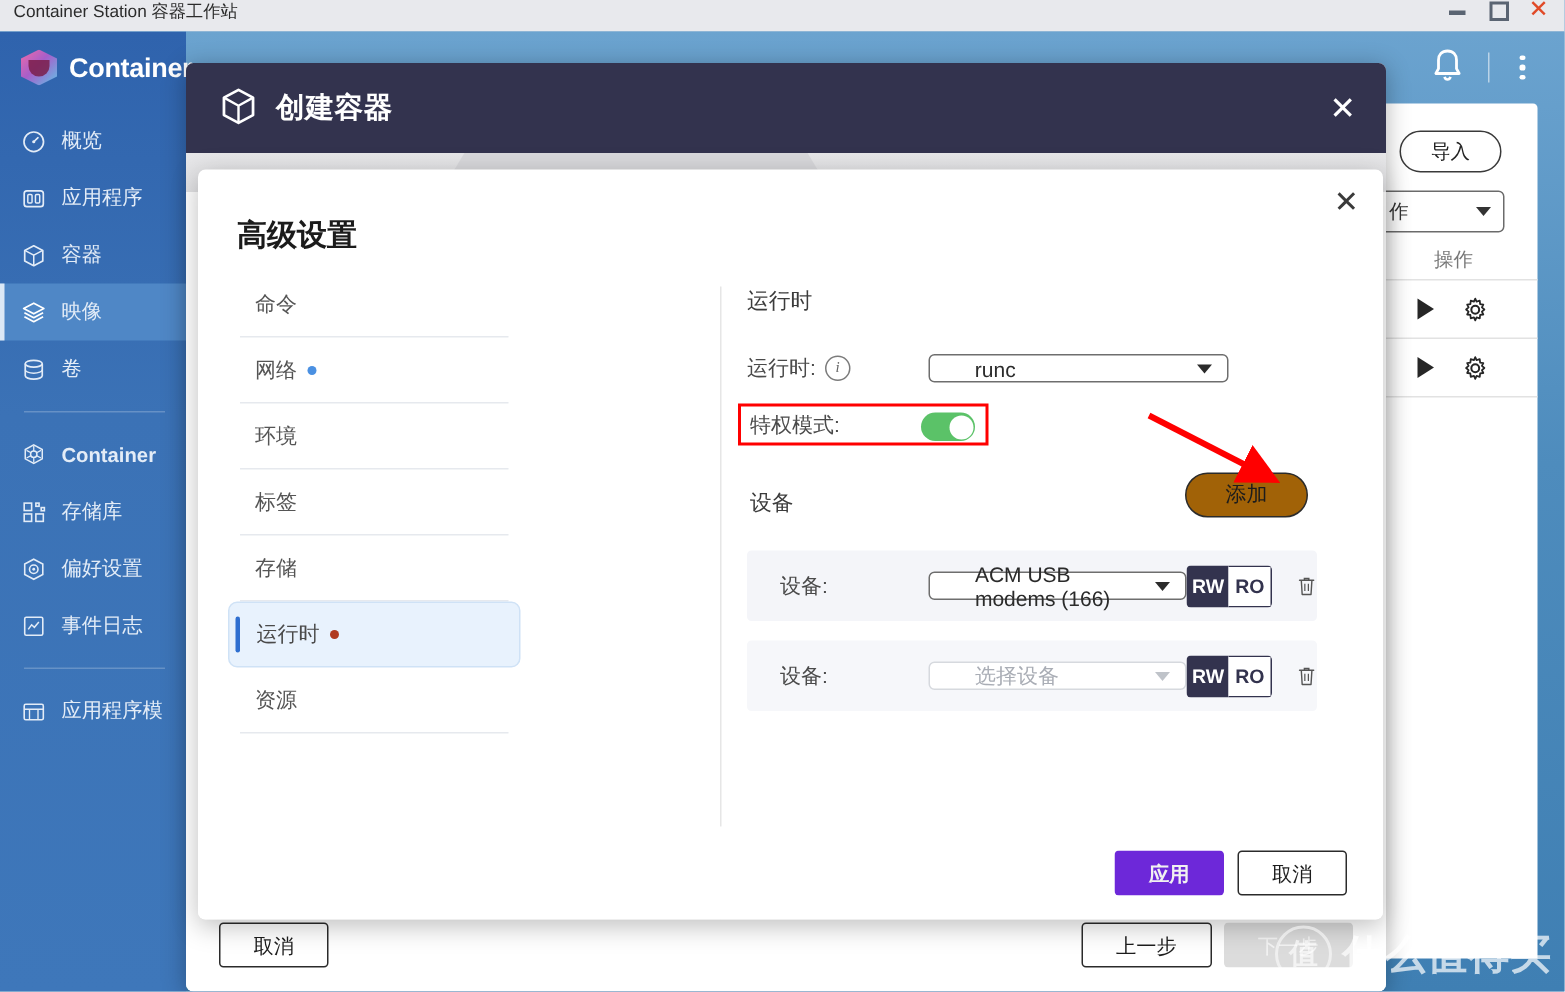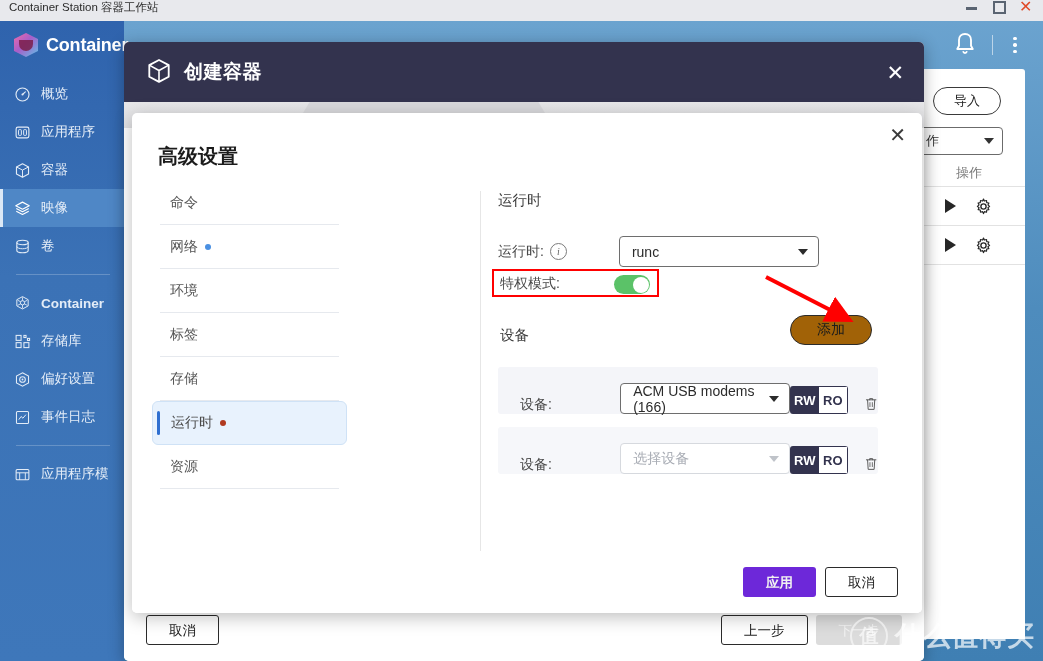--- a/index.html
+++ b/index.html
@@ -180,23 +180,23 @@
   #advContent{position:absolute;left:366px;top:78px;right:20px;}
   .sec-title{font-size:14.5px;color:#3c3c3c;margin:0 0 26px 0;}
   .row{display:flex;align-items:center;}
   .lbl{font-size:14px;color:#4a4a4a;}
   .infoicon{
     width:15px;height:15px;border:1.3px solid #7b7b7b;border-radius:50%;
     display:inline-flex;align-items:center;justify-content:center;
     font-size:10px;color:#666;font-style:italic;font-family:"Liberation Serif",serif;margin-left:6px;
   }
   .select{
-    border:1px solid #6e6e6e;border-radius:4px;background:#fff;height:31px;
+    border:1px solid #6e6e6e;border-radius:4px;background:#fff;height:19px;
     display:flex;align-items:center;justify-content:space-between;
-    padding:0 10px 0 12px;font-size:14px;color:#2b2b2b;box-sizing:border-box;
+    padding:0 10px 0 30px;font-size:14px;color:#2b2b2b;box-sizing:border-box;
   }
   .select.ghost{border:1px solid #d6d9de;color:#a9adb5;gap:44px;}
   .caret-s{width:0;height:0;border-left:5px solid transparent;border-right:5px solid transparent;border-top:6px solid #2b2b2b;}
   .caret-s.dim{border-top-color:#bfc3c9;}
 
   
   #privRow{
     position:absolute;left:-6px;top:78px;width:167px;height:28px;
     border:2.5px solid #ff0000;box-sizing:border-box;
   }
@@ -206,21 +206,21 @@
   }
   .toggle .knob{position:absolute;right:1.5px;top:1.5px;width:16px;height:16px;border-radius:50%;background:#fff;}
 
   #devHeading{position:absolute;left:2px;top:135px;font-size:14.5px;color:#3c3c3c;}
   #addBtn{
     position:absolute;right:30px;top:124px;border:1px solid #2b2b2b;border-radius:15px;
     background:#a16207;font-size:14px;color:#1c1c1c;padding:5px 26px;font-family:inherit;
   }
   .devrow{
     position:absolute;left:0;right:24px;height:47px;background:#f4f5f9;border-radius:3px;
-    display:flex;align-items:flex-end;
+    display:flex;align-items:center;
   }
   .devrow .dlbl{width:148px;padding-left:22px;font-size:14px;color:#4a4a4a;box-sizing:border-box;}
   .devrow .dsel{width:208px;}
   .rwro{display:flex;border-radius:3px;overflow:hidden;}
   .rwro .seg{
     width:36px;height:28px;display:flex;align-items:center;justify-content:center;
     font-size:13px;font-weight:bold;box-sizing:border-box;
   }
   .rwro .seg.on{background:#33334e;color:#fff;}
   .rwro .seg.off{background:#fff;color:#33334e;border:1px solid #33334e;border-left:none;}

